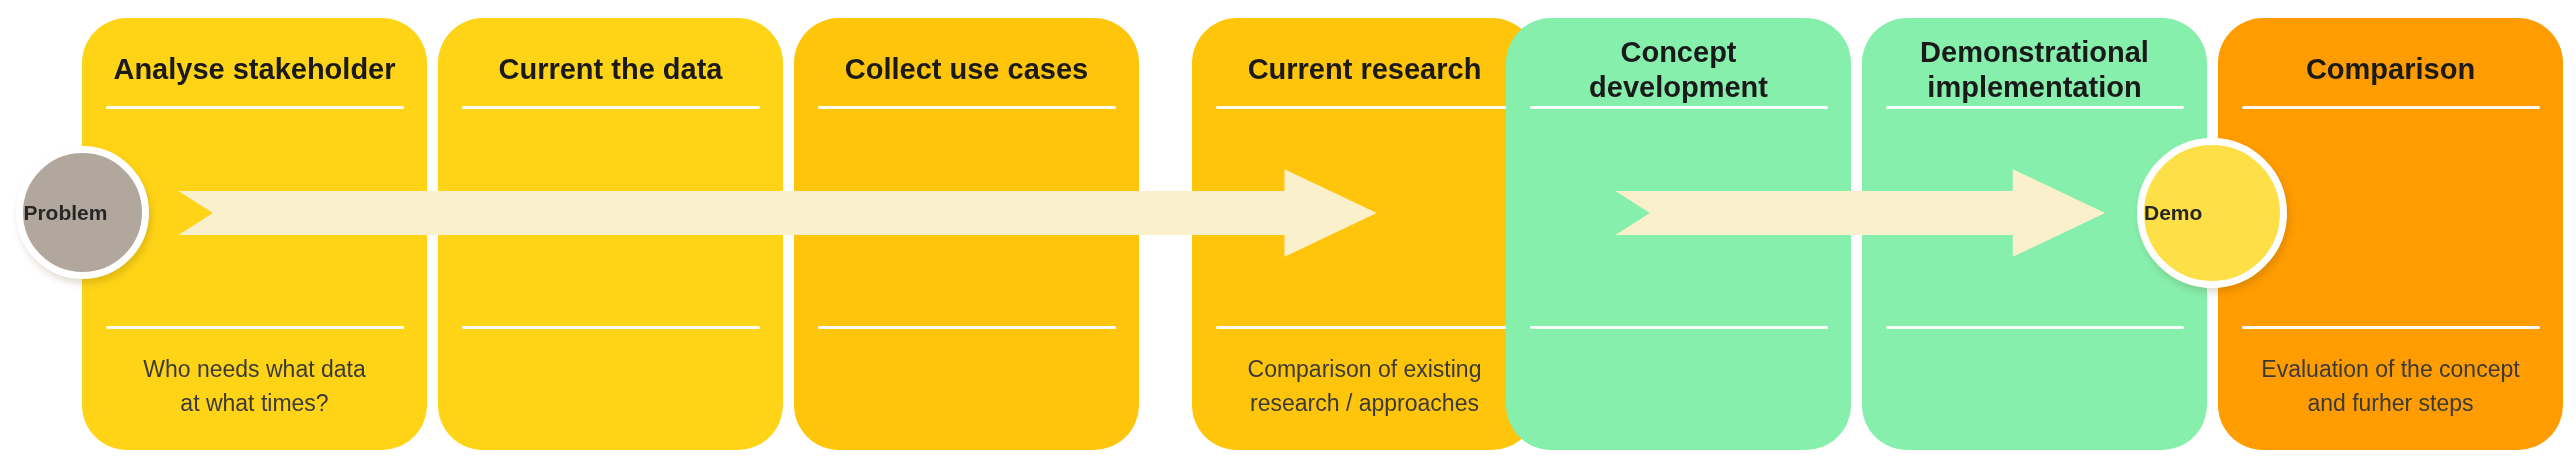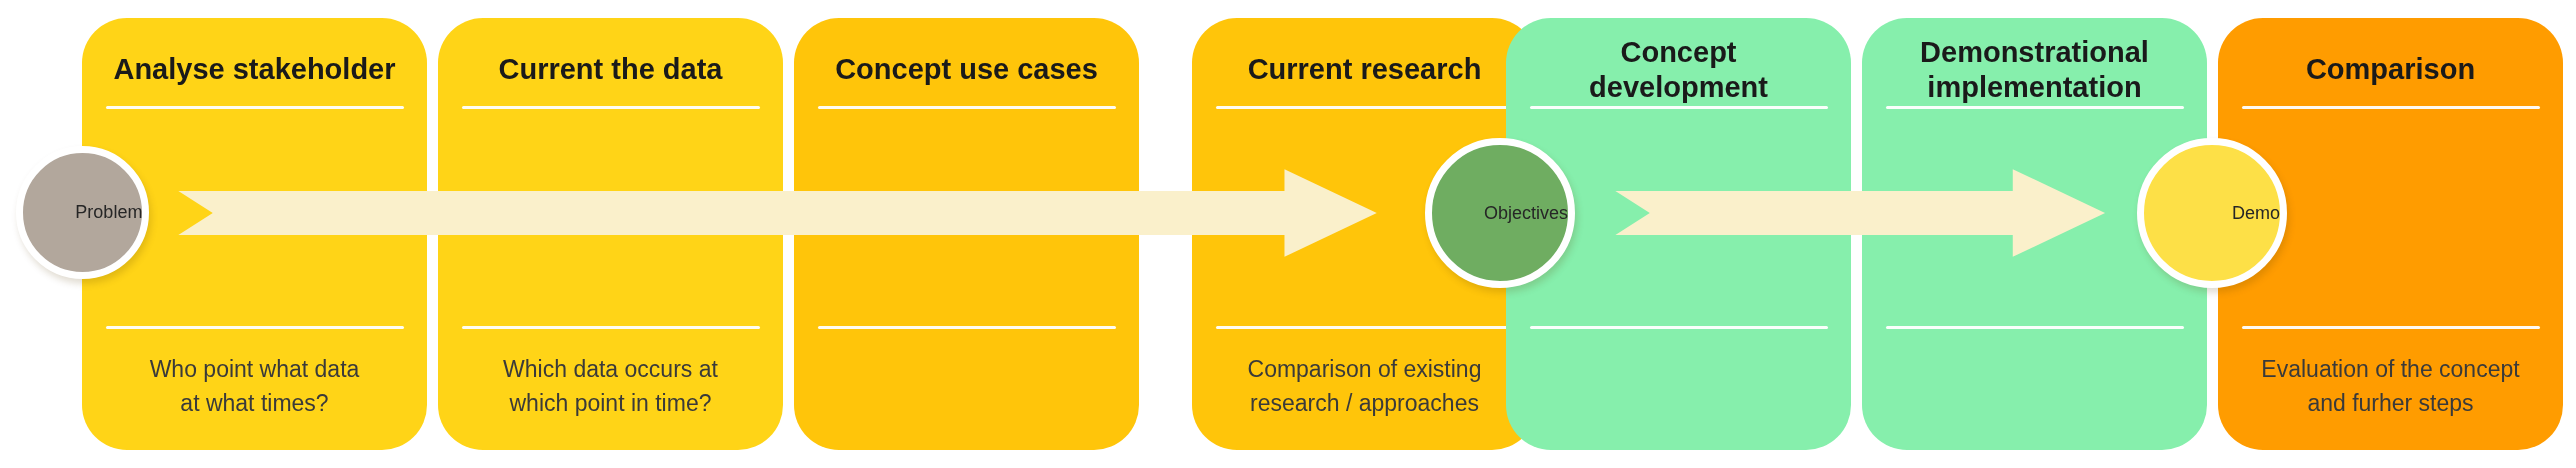--- a/index.html
+++ b/index.html
@@ -74,25 +74,26 @@
   }
   .arrow-shape { fill: #FAF0CB; }
   
   .milestone {
     position: absolute;
     box-sizing: border-box;
     border-radius: 50%;
     border: 7.8px solid #FFFFFF;
     display: flex;
     align-items: center;
-    justify-content: flex-end;
+    justify-content: flex-start;
     text-align: center;
-    font-size: 18px;
+    font-size: 21px;
     color: #262626;
     box-shadow: 2.3px 4.7px 7.8px rgba(90,60,0,0.18);
+    font-weight: bold;
   }
   .milestone-problem {
     left: 16.4px; top: 146px;
     width: 133px; height: 133px;
     border-width: 7px;
     background: #B2A79C;
   }
   .milestone-objectives {
     left: 1425px; top: 138px;
     width: 150px; height: 150px;
@@ -106,34 +107,32 @@
 </style>
 </head>
 <body>
 
 <div class="canvas">
 
   <div class="stage fill-1" style="left:82px">
     <div class="stage-title">Analyse stakeholder</div>
     <div class="sep sep-top"></div>
     <div class="sep sep-bottom"></div>
-    <div class="stage-desc">Who point what data
+    <div class="stage-desc">Who needs what data
 at what times?</div>
   </div>
 
   <div class="stage fill-1" style="left:438px">
     <div class="stage-title">Current the data</div>
     <div class="sep sep-top"></div>
     <div class="sep sep-bottom"></div>
-    <div class="stage-desc">Which data occurs at
-which point in time?</div>
   </div>
 
   <div class="stage fill-2" style="left:794px">
-    <div class="stage-title">Concept use cases</div>
+    <div class="stage-title">Collect use cases</div>
     <div class="sep sep-top"></div>
     <div class="sep sep-bottom"></div>
   </div>
 
   <div class="stage fill-2" style="left:1192px">
     <div class="stage-title">Current research</div>
     <div class="sep sep-top"></div>
     <div class="sep sep-bottom"></div>
     <div class="stage-desc">Comparison of existing
 research / approaches</div>
@@ -163,21 +162,18 @@
   </div>
 
   <svg class="arrows" viewBox="0 0 3293 599" aria-hidden="true">
     <polygon class="arrow-shape" points="228,244 1642,244 1642,216 1760,272 1642,328 1642,300 228,300 272,272"></polygon>
     <polygon class="arrow-shape" points="2065,244 2573,244 2573,216 2691,272 2573,328 2573,300 2065,300 2109,272"></polygon>
   </svg>
 
   <div class="milestone milestone-problem">
     <span>Problem</span>
   </div>
-  <div class="milestone milestone-objectives">
-    <span>Objectives</span>
-  </div>
   <div class="milestone milestone-demo">
     <span>Demo</span>
   </div>
 
 </div>
 
 
 </body></html>

